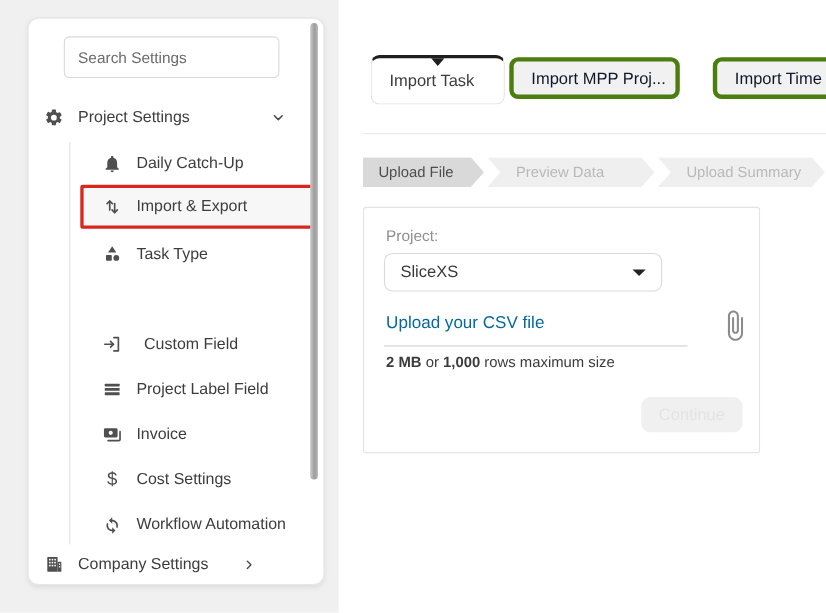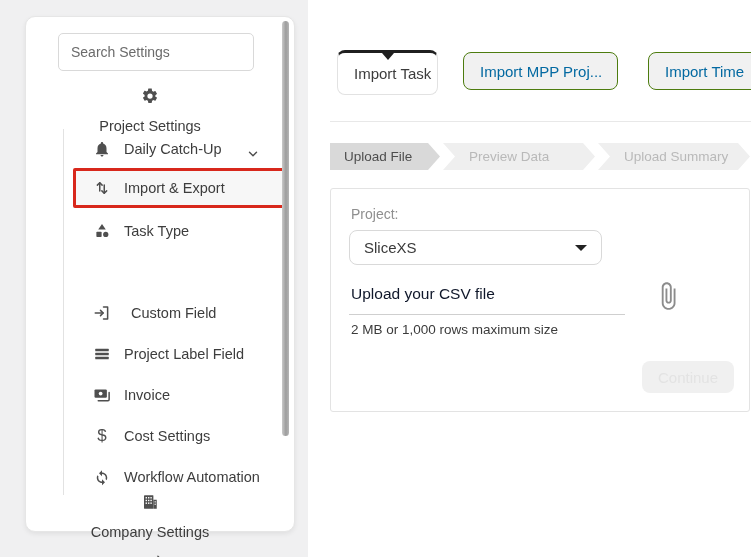--- a/index.html
+++ b/index.html
@@ -18,48 +18,48 @@
   }
   .search{
     position:absolute;left:32px;top:16px;width:196px;height:38px;box-sizing:border-box;
     border:1px solid #d9d9d9;border-radius:5px;padding:0 12px;font-size:14px;color:#444;
     font-family:inherit;outline:none;background:#fff;
   }
   .search::placeholder{color:#6b6b6b;opacity:1;}
   .row{position:absolute;display:flex;align-items:center;gap:13px;color:#3d3d3d;font-size:14.5px;cursor:default;}
   .row .icn{flex:0 0 auto;width:18px;height:18px;color:#4f4f4f;display:flex;align-items:center;justify-content:center;}
   .row .icn svg{width:18px;height:18px;display:block;}
-  .section-row{left:14px;width:220px;height:40px;flex-direction:column;}
+  .section-row{left:14px;width:220px;height:40px;}
   #row-project{top:70px;}
   #row-company{top:476px;}
   .chev{margin-left:auto;color:#4c4c4c;display:flex;align-items:center;}
   .chev svg{width:14px;height:14px;}
   .chev-inline{margin-left:18px;color:#4c4c4c;display:flex;align-items:center;}
   .chev-inline svg{width:13px;height:13px;}
   .indent-line{position:absolute;left:37px;top:112px;width:1px;height:366px;background:#e2e2e2;}
   .sub-row{left:47px;width:213px;height:40px;box-sizing:border-box;padding-left:20px;}
   .sub-row.highlight{
     border:3px solid #d8281c;background:#f7f7f7;border-radius:2px;padding-left:17px;
   }
   .dollar{font-size:17px;font-weight:500;line-height:18px;}
   .scroll-thumb{
     position:absolute;left:256px;top:4px;width:7px;height:415px;border-radius:4px;
     background:linear-gradient(90deg,#c9c9c9,#9d9d9d 55%,#b5b5b5);
   }
   
   .main{position:absolute;left:308px;top:0;width:443px;height:557px;background:#fff;overflow:hidden;}
   .tab{
     position:absolute;box-sizing:border-box;display:flex;align-items:center;padding:0 16px;
-    font-size:15px;color:#0369a1;background:#f1f1f1;border:1px solid #4d7c0f;border-radius:8px;
+    font-size:15px;color:#0f172a;background:#f1f1f1;border:4px solid #4d7c0f;border-radius:8px;
     white-space:nowrap;cursor:default;
   }
   .tab.active{
     background:#fff;border:1px solid #e2e2e2;border-top:3px solid #1f1f1f;color:#3c3c3c;
   }
-  #tab-1{left:29px;top:50px;width:101px;height:45px;}
+  #tab-1{left:29px;top:50px;width:122px;height:45px;}
   #tab-2{left:155px;top:52px;width:155px;height:38px;}
   #tab-3{left:340px;top:52px;width:150px;height:38px;}
   .tab-marker{
     position:absolute;top:0;left:50%;transform:translateX(-50%);
     width:0;height:0;border-left:6px solid transparent;border-right:6px solid transparent;
     border-top:7px solid #1f1f1f;
   }
   .tabs-divider{position:absolute;left:22px;right:0;top:121px;height:1px;background:#e8e8e8;}
   .stepper{position:absolute;left:22px;top:143px;display:flex;gap:3px;height:27px;}
   .step{
@@ -67,42 +67,42 @@
     font-size:13.5px;white-space:nowrap;
     clip-path:polygon(0 0,calc(100% - 12px) 0,100% 50%,calc(100% - 12px) 100%,0 100%,12px 50%);
   }
   .step.first{clip-path:polygon(0 0,calc(100% - 12px) 0,100% 50%,calc(100% - 12px) 100%,0 100%);}
   .step.active{background:#d9d9d9;color:#4e4e4e;}
   .step.pending{background:#efefef;color:#b9b9b9;}
   #step-1{width:110px;}
   #step-2{width:152px;padding-left:26px;}
   #step-3{width:152px;padding-left:26px;}
   .card{
-    position:absolute;left:22px;top:188px;width:420px;height:224px;box-sizing:border-box;
+    position:absolute;left:22px;top:188px;width:361px;height:224px;box-sizing:border-box;
     border:1px solid #e3e3e3;border-radius:3px;background:#fff;
   }
   .project-label{position:absolute;left:20px;top:17px;font-size:14px;color:#8f8f8f;}
   .select{
     position:absolute;left:18px;top:41px;width:253px;height:35px;box-sizing:border-box;
     border:1px solid #d9d9d9;border-radius:8px;display:flex;align-items:center;
     padding:0 14px;font-size:15px;color:#3a3a3a;background:#fff;cursor:default;
   }
   .select-caret{
     margin-left:auto;width:0;height:0;
     border-left:6px solid transparent;border-right:6px solid transparent;border-top:6px solid #222;
   }
   .upload-field{
     position:absolute;left:18px;top:96px;width:276px;height:30px;box-sizing:border-box;
     border-bottom:1px solid #cfcfcf;display:flex;align-items:flex-start;
-    font-size:15.5px;color:#0f172a;padding-left:2px;cursor:text;
+    font-size:15.5px;color:#0369a1;padding-left:2px;cursor:text;
   }
   .paperclip{position:absolute;left:322px;top:92px;width:30px;height:30px;color:#8c8c8c;cursor:pointer;}
   .paperclip svg{width:30px;height:30px;display:block;}
   .hint{position:absolute;left:20px;top:133px;font-size:13.5px;color:#3b3b3b;}
-  .hint b{font-weight:400;}
+  .hint b{font-weight:700;}
   .continue-btn{
     position:absolute;right:15px;bottom:18px;width:92px;height:32px;
     background:#f0f0f0;color:#e3e3e3;border:none;border-radius:8px;
     font-size:15px;font-weight:500;font-family:inherit;cursor:default;
   }
 </style>
 </head>
 <body>
 
 <div class="left-col">

